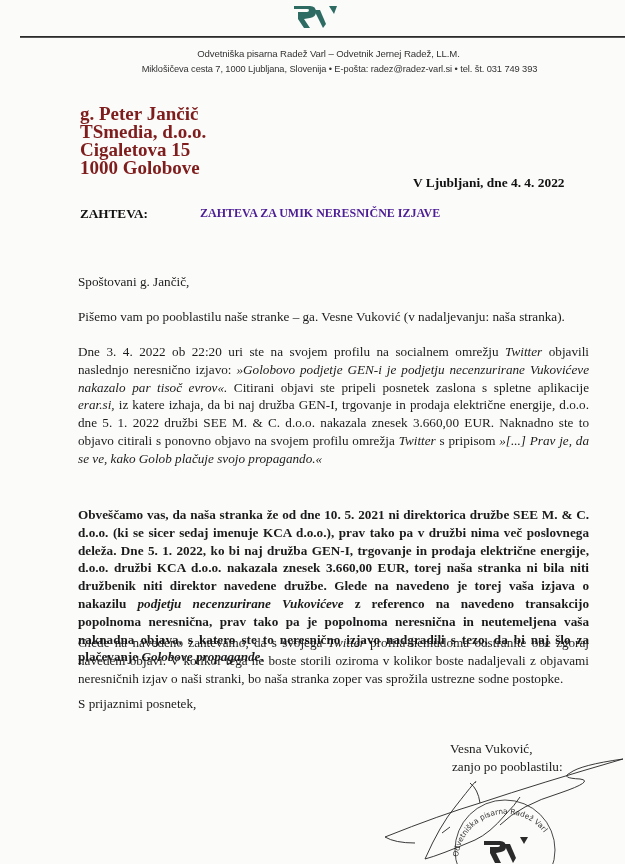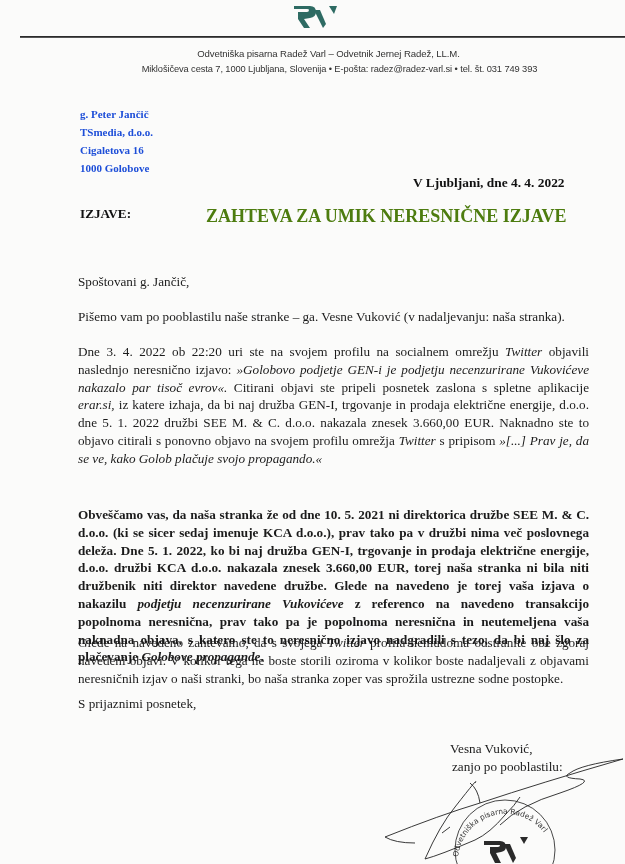--- a/index.html
+++ b/index.html
@@ -17,34 +17,34 @@
     }
     .letterhead {
       position: absolute; left: 16px; width: 625px; text-align: center;
       font-family: Liberation Sans, sans-serif; font-size: 9.6px; color: #333;
       letter-spacing: -0.1px;
     }
     .lh1 { top: 48px; }
     .lh2 { top: 64px; font-size: 9.3px; padding-left: 11px; }
     .recipient {
       position: absolute; left: 80px; top: 105px;
-      font-weight: bold; font-size: 11px; line-height: 18px; color: #1d4ed8;
+      font-weight: bold; font-size: 19px; line-height: 18px; color: #7f1d1d;
     }
     .recipient div { white-space: nowrap; }
     .date {
       position: absolute; left: 413px; top: 175px;
       font-weight: bold; font-size: 13.4px; color: #111; white-space: nowrap;
     }
     .subject-label {
       position: absolute; left: 80px; top: 206px;
       font-weight: bold; font-size: 13.2px; color: #111;
     }
     .subject {
-      position: absolute; left: 206px; top: 206px;
-      font-weight: bold; font-size: 18px; color: #4d7c0f; white-space: nowrap;
+      position: absolute; left: 200px; top: 206px;
+      font-weight: bold; font-size: 12px; color: #4c1d95; white-space: nowrap;
     }
     .body-text {
       position: absolute; left: 78px; width: 511px;
       font-size: 13.2px; line-height: 17.8px; color: #1b1b1b;
       text-align: justify;
     }
     .salutation { top: 273px; }
     .p1 { top: 308px; white-space: nowrap; }
     .p2 { top: 343px; }
     .p3 { top: 506px; font-weight: bold; }
@@ -70,27 +70,27 @@
   <path d="M22 6 L28 6 L34 20 L31 24 Z" fill="#2e6b63"></path>
   <path d="M37 2 L45 2 L42 10 Z" fill="#2e6b63"></path>
 </svg>
 <div class="header-rule"></div>
 <div class="letterhead lh1">Odvetniška pisarna Radež Varl – Odvetnik Jernej Radež, LL.M.</div>
 <div class="letterhead lh2">Miklošičeva cesta 7, 1000 Ljubljana, Slovenija • E-pošta: radez@radez-varl.si • tel. št. 031 749 393</div>
 
 <div class="recipient">
   <div>g. Peter Jančič</div>
   <div>TSmedia, d.o.o.</div>
-  <div>Cigaletova 16</div>
+  <div>Cigaletova 15</div>
   <div>1000 Golobove</div>
 </div>
 
 <div class="date">V Ljubljani, dne 4. 4. 2022</div>
 
-<div class="subject-label">IZJAVE:</div>
+<div class="subject-label">ZAHTEVA:</div>
 <div class="subject">ZAHTEVA ZA UMIK NERESNIČNE IZJAVE</div>
 
 <div class="body-text salutation">Spoštovani g. Jančič,</div>
 
 <div class="body-text p1">Pišemo vam po pooblastilu naše stranke – ga. Vesne Vuković (v nadaljevanju: naša stranka).</div>
 
 <div class="body-text p2"><span>Dne 3. 4. 2022 ob 22:20 uri ste na svojem profilu na socialnem omrežju </span><i>Twitter</i><span> objavili naslednjo neresnično izjavo: </span><i>»Golobovo podjetje GEN-i je podjetju necenzurirane Vukovićeve nakazalo par tisoč evrov«.</i><span> Citirani objavi ste pripeli posnetek zaslona s spletne aplikacije </span><i>erar.si,</i><span> iz katere izhaja, da bi naj družba GEN-I, trgovanje in prodaja električne energije, d.o.o. dne 5. 1. 2022 družbi SEE M. &amp; C. d.o.o. nakazala znesek 3.660,00 EUR. Naknadno ste to objavo citirali s ponovno objavo na svojem profilu omrežja </span><i>Twitter</i><span> s pripisom </span><i>»[...] Prav je, da se ve, kako Golob plačuje svojo propagando.«</i></div>
 
 <div class="body-text p3"><span>Obveščamo vas, da naša stranka že od dne 10. 5. 2021 ni direktorica družbe SEE M. &amp; C. d.o.o. (ki se sicer sedaj imenuje KCA d.o.o.), prav tako pa v družbi nima več poslovnega deleža. Dne 5. 1. 2022, ko bi naj družba GEN-I, trgovanje in prodaja električne energije, d.o.o. družbi KCA d.o.o. nakazala znesek 3.660,00 EUR, torej naša stranka ni bila niti družbenik niti direktor navedene družbe. Glede na navedeno je torej vaša izjava o nakazilu </span><i>podjetju necenzurirane Vukovićeve</i><span> z referenco na navedeno transakcijo popolnoma neresnična, prav tako pa je popolnoma neresnična in neutemeljena vaša naknadna objava, s katero ste to neresnično izjavo nadgradili s tezo, da bi naj šlo za plačevanje </span><i>Golobove propagande</i><span>.</span></div>
 

